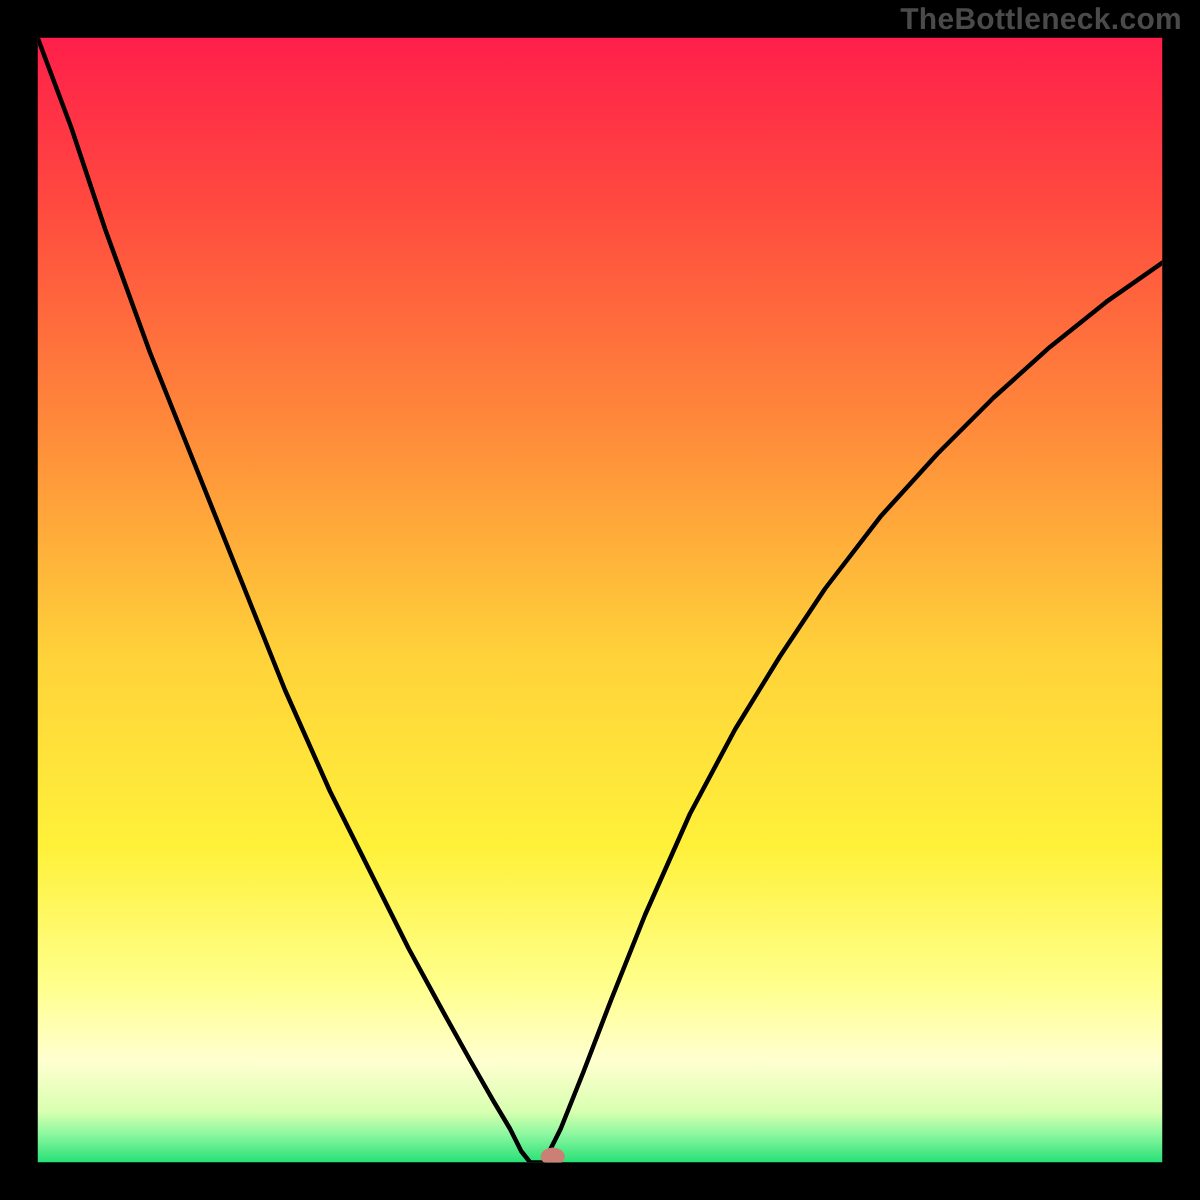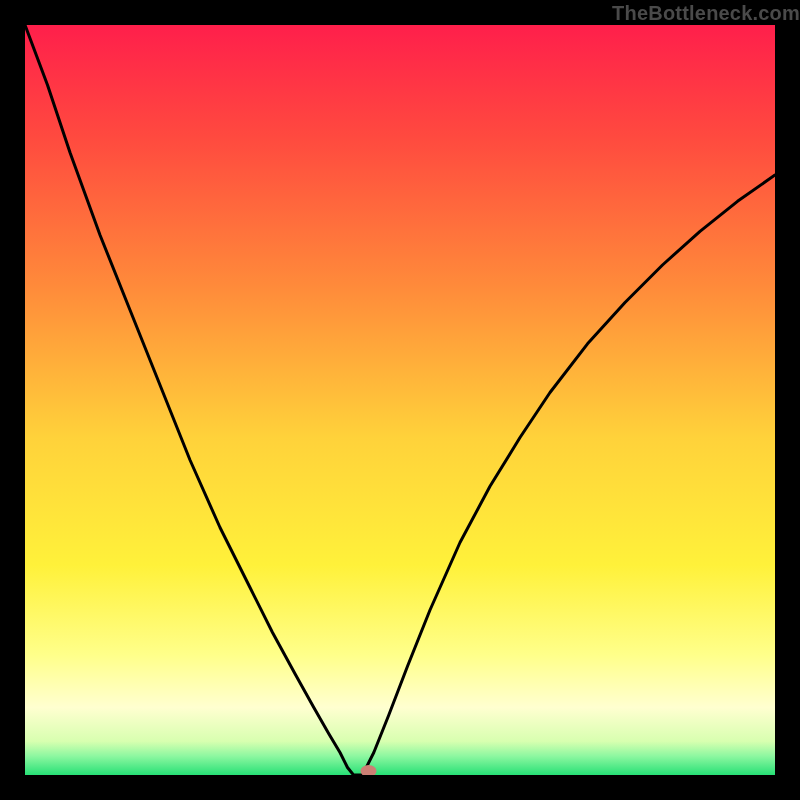--- a/index.html
+++ b/index.html
@@ -13,21 +13,21 @@
   }
   .frame {
     position: relative;
     width: 800px;
     height: 800px;
     background: #000000;
   }
   .watermark {
     position: absolute;
     top: 2px;
-    right: 0;
+    right: 12px;
     color: #4a4a4a;
     font-size: 20px;
     font-weight: 600;
     letter-spacing: 0.2px;
     z-index: 20;
   }
   svg.plot {
     position: absolute;
     left: 25px;
     top: 25px;

